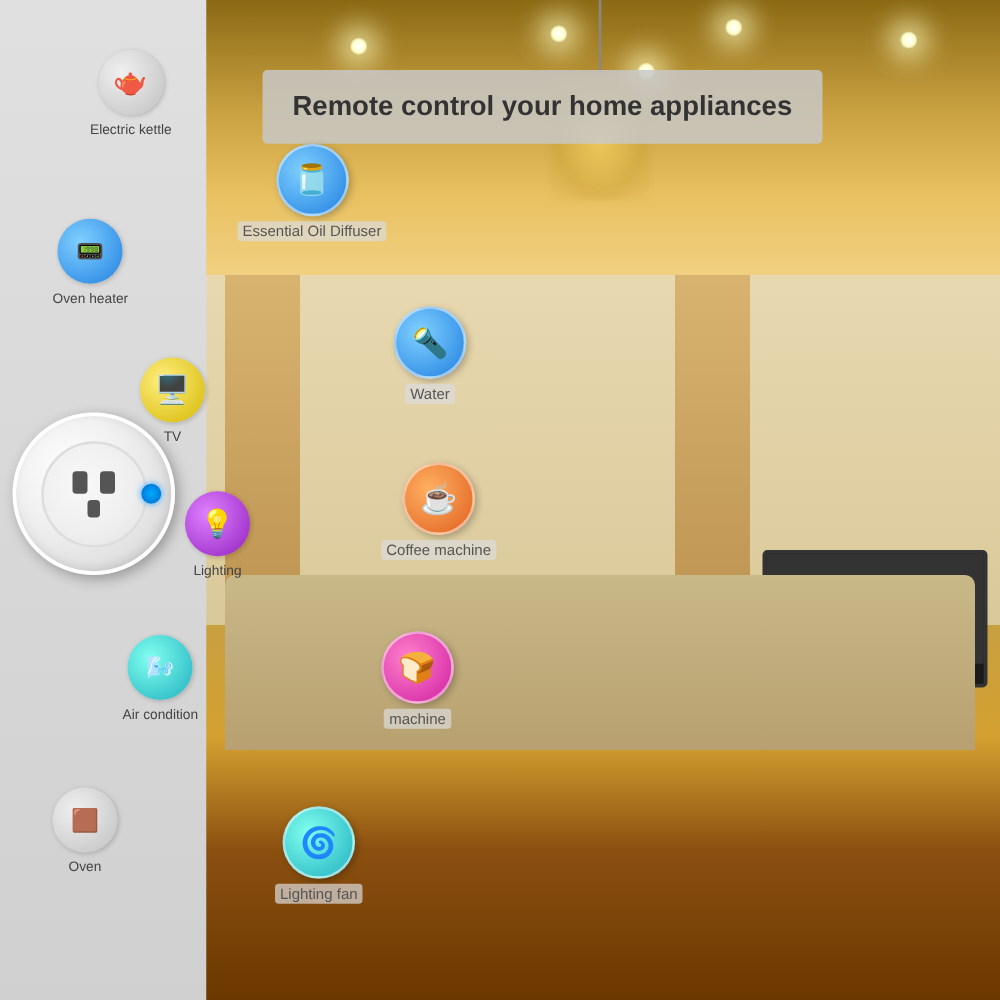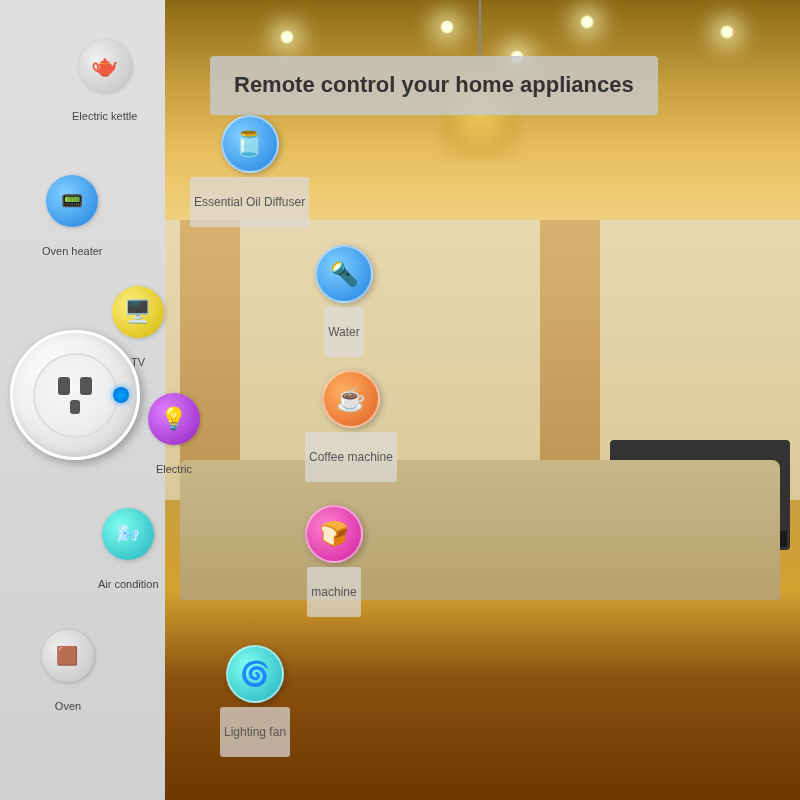--- a/index.html
+++ b/index.html
@@ -157,21 +157,21 @@
       align-items: center;
       justify-content: center;
       font-size: 22px;
       box-shadow: 1px 1px 4px rgba(0,0,0,0.2);
     }
 
     .appliance-label {
       font-size: 11px;
       color: #444;
       text-align: center;
-      margin-top: 18px;
+      margin-top: 6px;
       font-weight: 500;
     }
 
     
     .circle-gray { background: radial-gradient(circle at 35% 35%, #f0f0f0, #c0c0c0); }
     .circle-blue { background: radial-gradient(circle at 35% 35%, #80d0ff, #2080e0); }
     .circle-yellow { background: radial-gradient(circle at 35% 35%, #ffee80, #d4b800); }
     .circle-purple { background: radial-gradient(circle at 35% 35%, #e080ff, #9020c0); }
     .circle-orange { background: radial-gradient(circle at 35% 35%, #ffb060, #e06020); }
     .circle-teal { background: radial-gradient(circle at 35% 35%, #80ffee, #20b0c0); }
@@ -226,21 +226,21 @@
       border: 2px solid rgba(255,255,255,0.5);
     }
 
     .overlay-label {
       font-size: 12px;
       color: #555;
       text-align: center;
       margin-top: 4px;
       font-weight: 500;
       background: rgba(220,220,220,0.7);
-      padding: 18px 4px;
+      padding: 1px 4px;
       border-radius: 3px;
     }
 
     
     .room-tv {
       position: absolute;
       right: 30px;
       bottom: 260px;
       width: 180px;
       height: 110px;
@@ -342,21 +342,21 @@
     <span class="appliance-label">Oven heater</span>
   </div>
 
   <div class="appliance-item" style="top:286px; left:112px;">
     <div class="appliance-circle circle-yellow">🖥️</div>
     <span class="appliance-label">TV</span>
   </div>
 
   <div class="appliance-item" style="top:393px; left:148px;">
     <div class="appliance-circle circle-purple">💡</div>
-    <span class="appliance-label">Electric</span>
+    <span class="appliance-label">Lighting</span>
   </div>
 
   <div class="appliance-item" style="top:508px; left:98px;">
     <div class="appliance-circle circle-teal" style="font-size:18px;">🌬️</div>
     <span class="appliance-label">Air condition</span>
   </div>
 
   <div class="appliance-item" style="top:630px; left:42px;">
     <div class="appliance-circle circle-gray" style="font-size:18px;">🟫</div>
     <span class="appliance-label">Oven</span>

